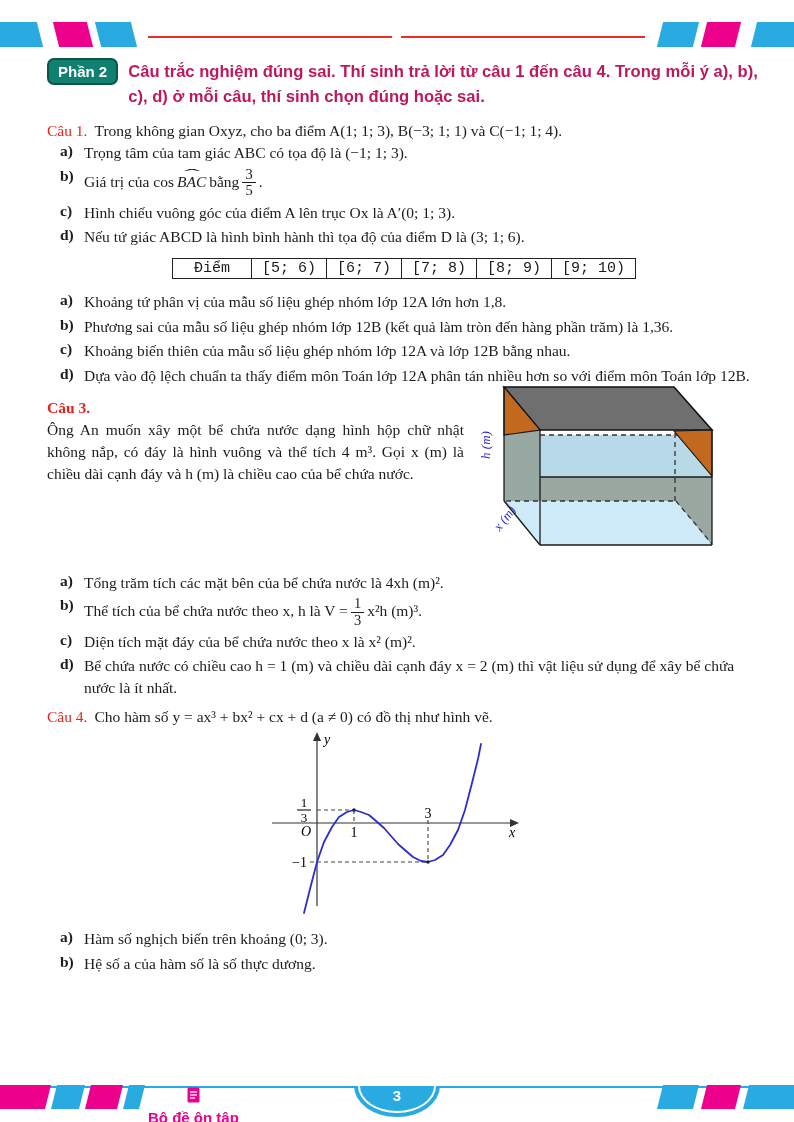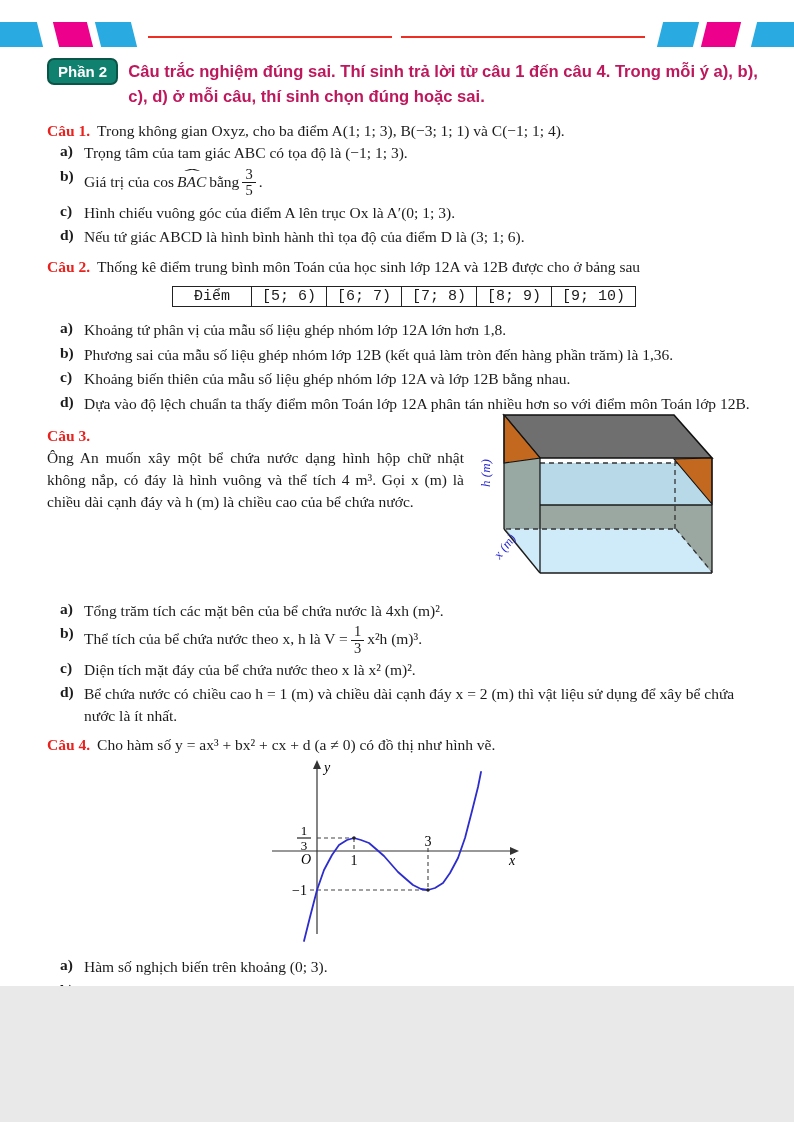--- a/index.html
+++ b/index.html
@@ -1,16 +1,16 @@
 <!DOCTYPE html>
 <html><head>
 <meta charset="utf-8">
 <style>
   html,body{margin:0;padding:0;background:#e9e9e9;}
-  .page{position:relative;width:794px;height:986px;margin:0 auto;background:#ffffff;
+  .page{position:relative;width:794px;height:1122px;margin:0 auto;background:#ffffff;
         font-family:"Liberation Serif",serif;font-size:15.5px;color:#1c1c1c;overflow:hidden;}
 
   
   .deco{position:absolute;left:0;right:0;height:26px;}
   .deco-top{top:22px;}
   .stripe{position:absolute;top:0;height:25px;}
   .c-blue{background:#29abe2;} .c-pink{background:#ec008c;}
   .lean-bk{transform:skewX(14deg);}   
   .lean-fw{transform:skewX(-14deg);}  
   .red-rule{position:absolute;top:14px;height:2px;background:#ee2e24;}
@@ -30,21 +30,21 @@
   
   .content{position:absolute;top:58px;left:47px;width:714px;}
   .part-header{display:flex;gap:10px;margin-bottom:12px;}
   .part-box{flex:none;background:#10806f;border:2px solid #0a5448;border-radius:7px;color:#fff;
             font-family:"Liberation Sans",sans-serif;font-weight:bold;font-size:15px;
             padding:3px 9px;height:fit-content;}
   .part-text{color:#be185d;font-family:"Liberation Sans",sans-serif;font-weight:bold;
              font-size:16.6px;line-height:1.5;padding-top:2px;}
 
   .q-head{display:flex;margin:4px 0 2px 0;}
-  .q-label{color:#e8231f;font-weight:bold;white-space:nowrap;margin-right:7px;}
+  .q-label{color:#e8231f;font-weight:normal;white-space:nowrap;margin-right:7px;}
   .q-label-solo{color:#e8231f;font-weight:bold;margin:10px 0 2px 0;}
   .q-intro{flex:1;}
   .item{display:flex;margin:2.5px 0;}
   .item-label{font-weight:bold;flex:none;width:24px;margin-left:13px;}
   .item-text{flex:1;line-height:1.42;}
 
   .frac{display:inline-flex;flex-direction:column;align-items:center;vertical-align:middle;
         line-height:1.08;font-size:14.5px;margin:0 3px;}
   .frac .num{padding:0 3px;}
   .frac .den{border-top:1.4px solid #1c1c1c;padding:0 3px;}
@@ -115,24 +115,20 @@
         <span class="item-label">c)</span>
         <span class="item-text">Hình chiếu vuông góc của điểm A lên trục Ox là A′(0; 1; 3).</span>
       </div>
       <div class="item">
         <span class="item-label">d)</span>
         <span class="item-text">Nếu tứ giác ABCD là hình bình hành thì tọa độ của điểm D là (3; 1; 6).</span>
       </div>
     </div>
 
     <div>
-      <div class="q-head" style="margin-top:10px;">
-        <span class="q-label">Câu 2.</span>
-        <span class="q-intro">Thống kê điểm trung bình môn Toán của học sinh lớp 12A và 12B được cho ở bảng sau</span>
-      </div>
       <table class="stats-table">
         <tbody>
             <tr>
           <td style="min-width:58px;">Điểm</td>
           <td>[5; 6)</td>
           <td>[6; 7)</td>
           <td>[7; 8)</td>
           <td>[8; 9)</td>
           <td>[9; 10)</td>
         </tr>

